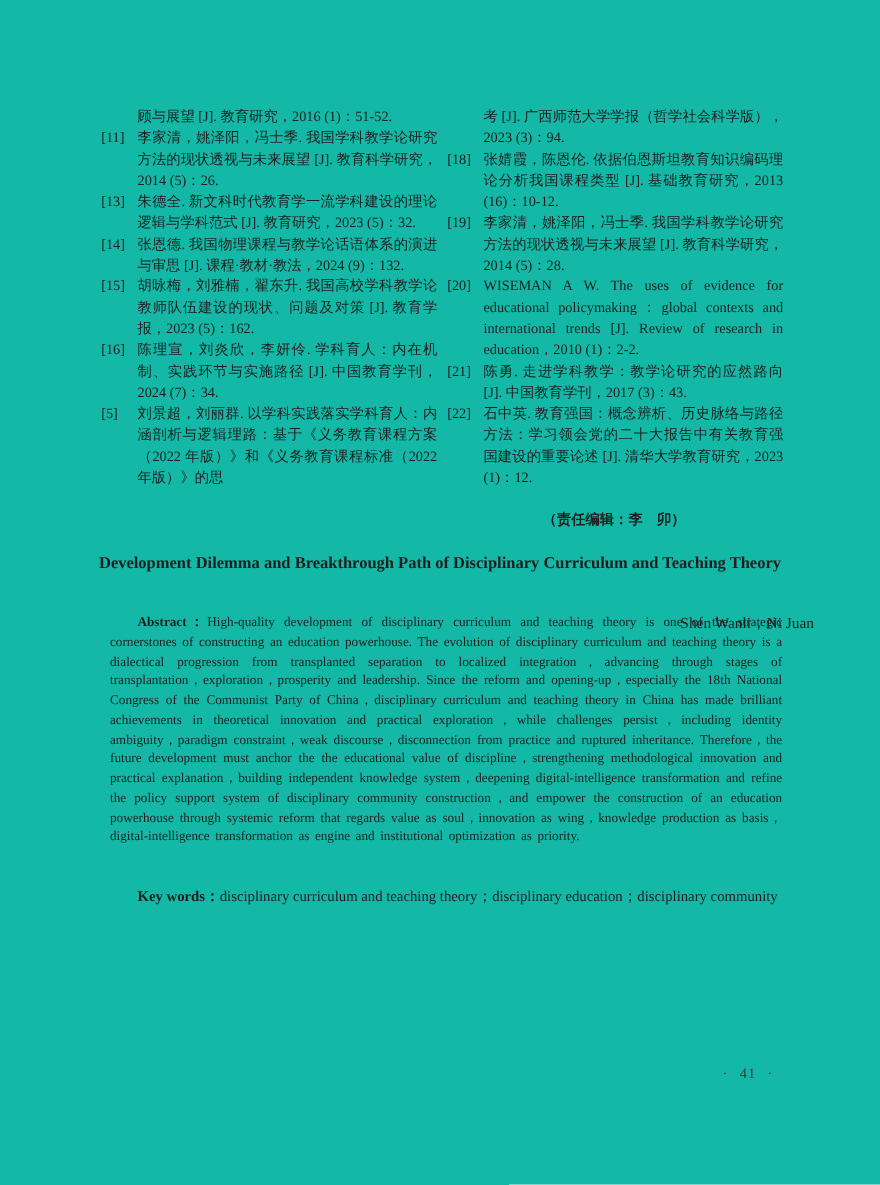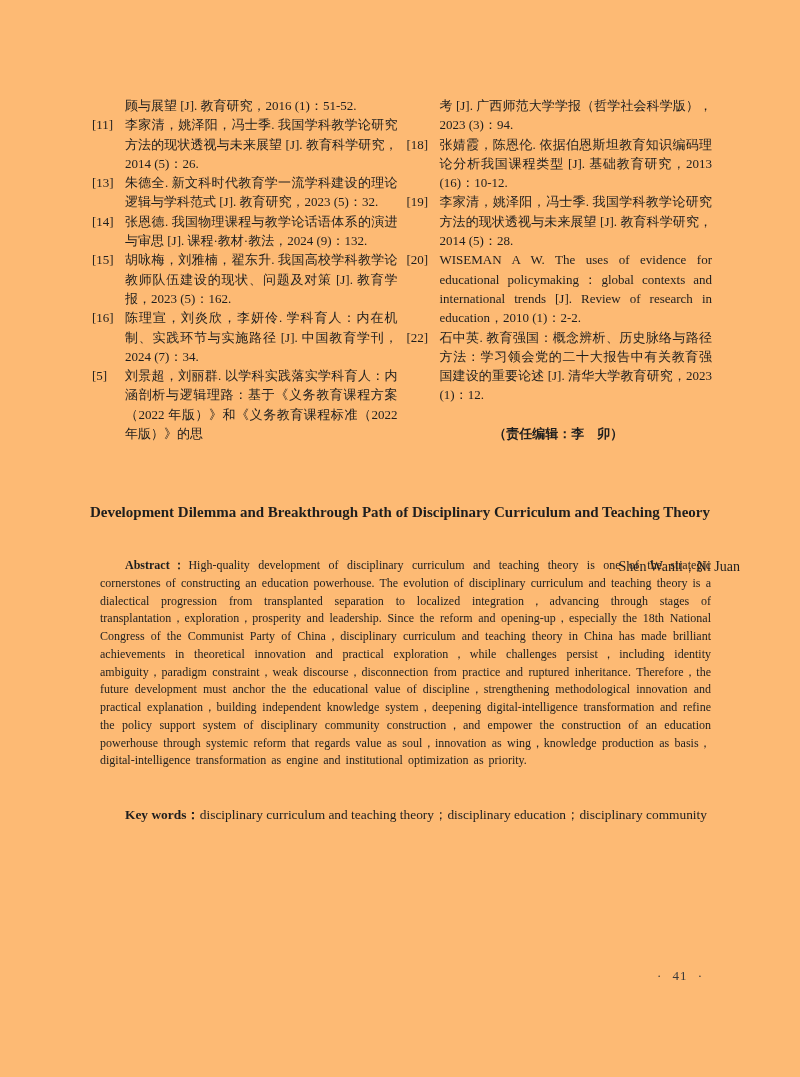--- a/index.html
+++ b/index.html
@@ -1,21 +1,21 @@
 <!DOCTYPE html>
 <html><head>
 <meta charset="utf-8">
 <style>
   html, body { margin: 0; padding: 0; background: #ffffff; }
   .page {
     position: relative;
     width: 800px;
     height: 1077px;
     margin: 0 auto;
-    background: #fdba74;
+    background: #14b8a6;
     color: #1e1e1e;
     font-family: "Liberation Serif", "DejaVu Serif", serif;
     overflow: hidden;
   }
   
   .refs {
     position: absolute;
     top: 96px;
     left: 92px;
     width: 620px;
@@ -150,20 +150,24 @@
       </div>
       <div class="ref-item">
         <span class="ref-no">[19]</span>
         <span class="ref-text">李家清，姚泽阳，冯士季. 我国学科教学论研究方法的现状透视与未来展望 [J]. 教育科学研究，2014 (5)：28.</span>
       </div>
       <div class="ref-item">
         <span class="ref-no">[20]</span>
         <span class="ref-text">WISEMAN A W. The uses of evidence for educational policymaking：global contexts and international trends [J]. Review of research in education，2010 (1)：2-2.</span>
       </div>
       <div class="ref-item">
+        <span class="ref-no">[21]</span>
+        <span class="ref-text">陈勇. 走进学科教学：教学论研究的应然路向 [J]. 中国教育学刊，2017 (3)：43.</span>
+      </div>
+      <div class="ref-item">
         <span class="ref-no">[22]</span>
         <span class="ref-text">石中英. 教育强国：概念辨析、历史脉络与路径方法：学习领会党的二十大报告中有关教育强国建设的重要论述 [J]. 清华大学教育研究，2023 (1)：12.</span>
       </div>
       <div class="editor-note">（责任编辑：李　卯）</div>
     </div>
   </section>
 
   <h1 class="title">Development Dilemma and Breakthrough Path of Disciplinary Curriculum and Teaching Theory</h1>
 
   <div class="authors">Shen Wanli，Ni Juan</div>

